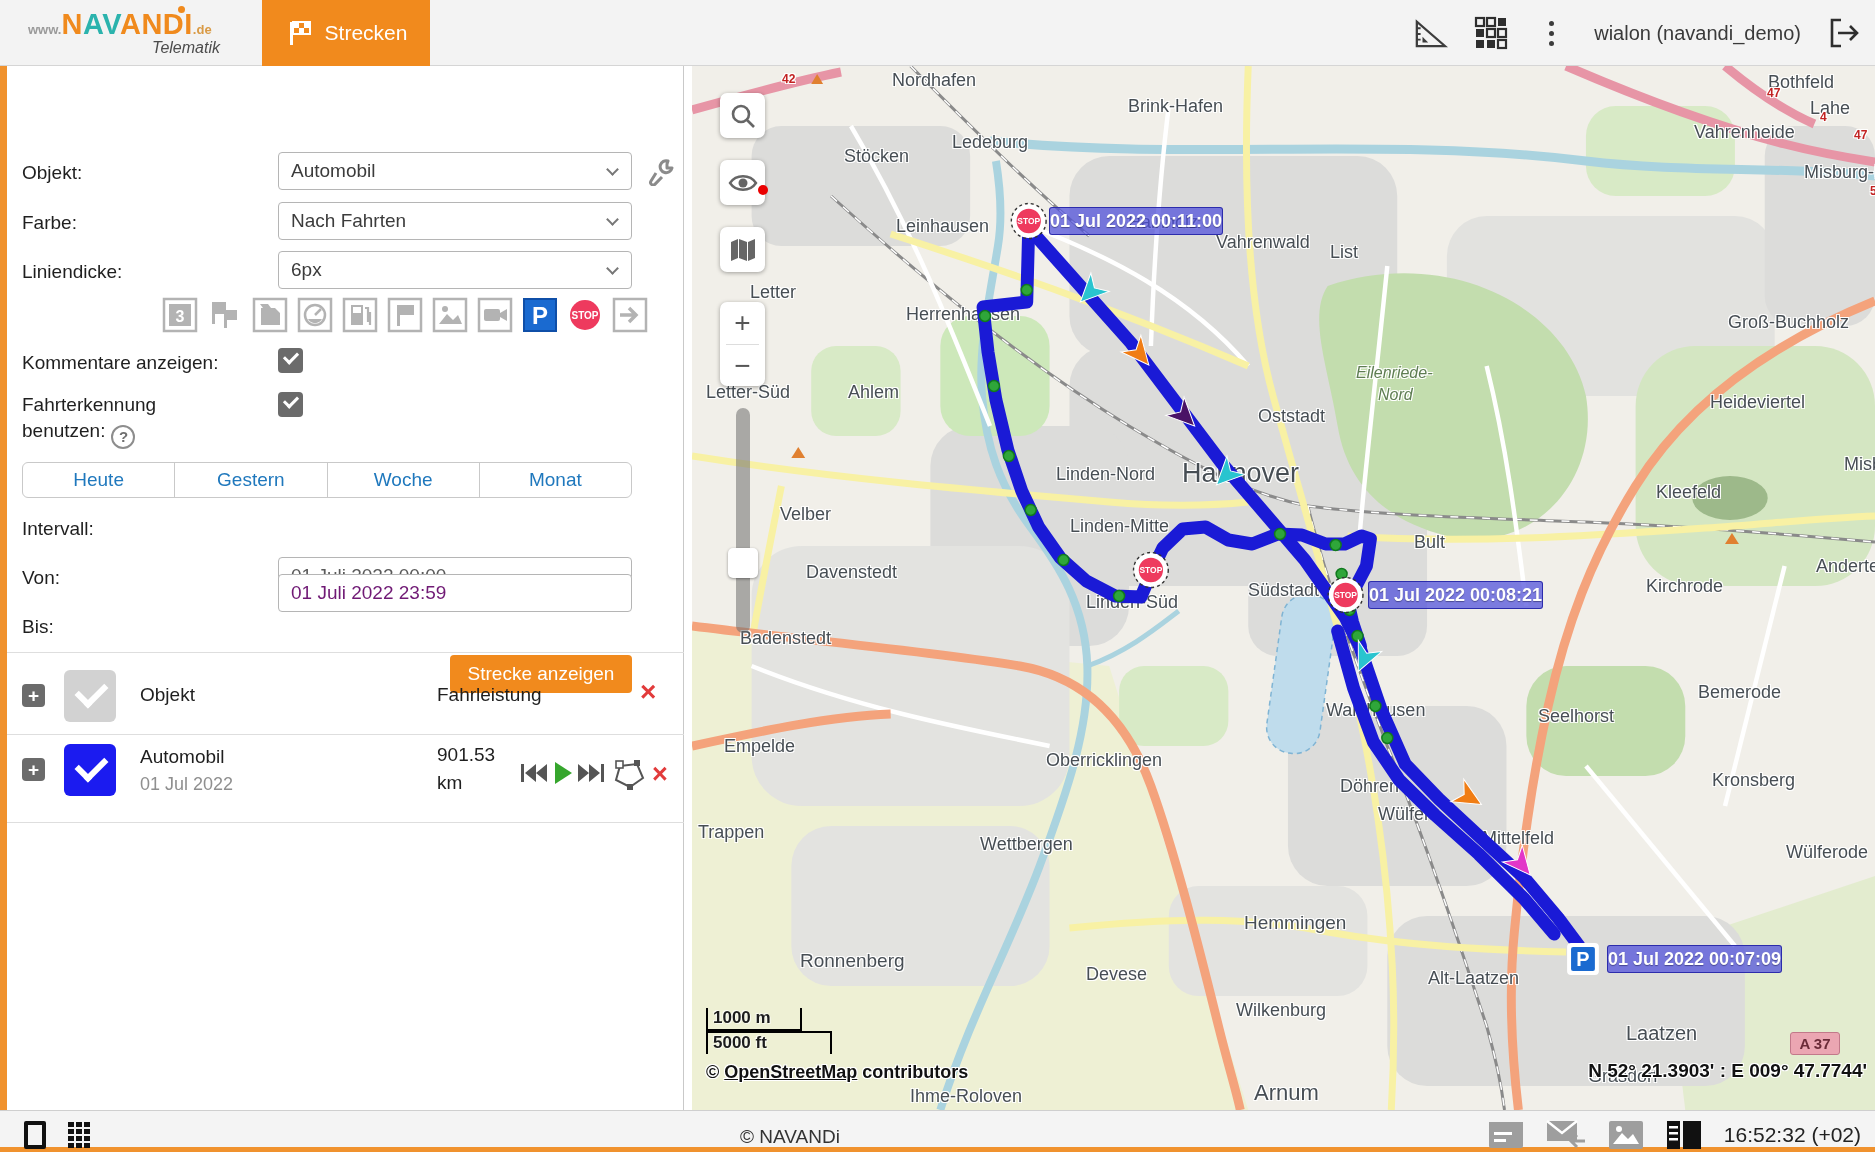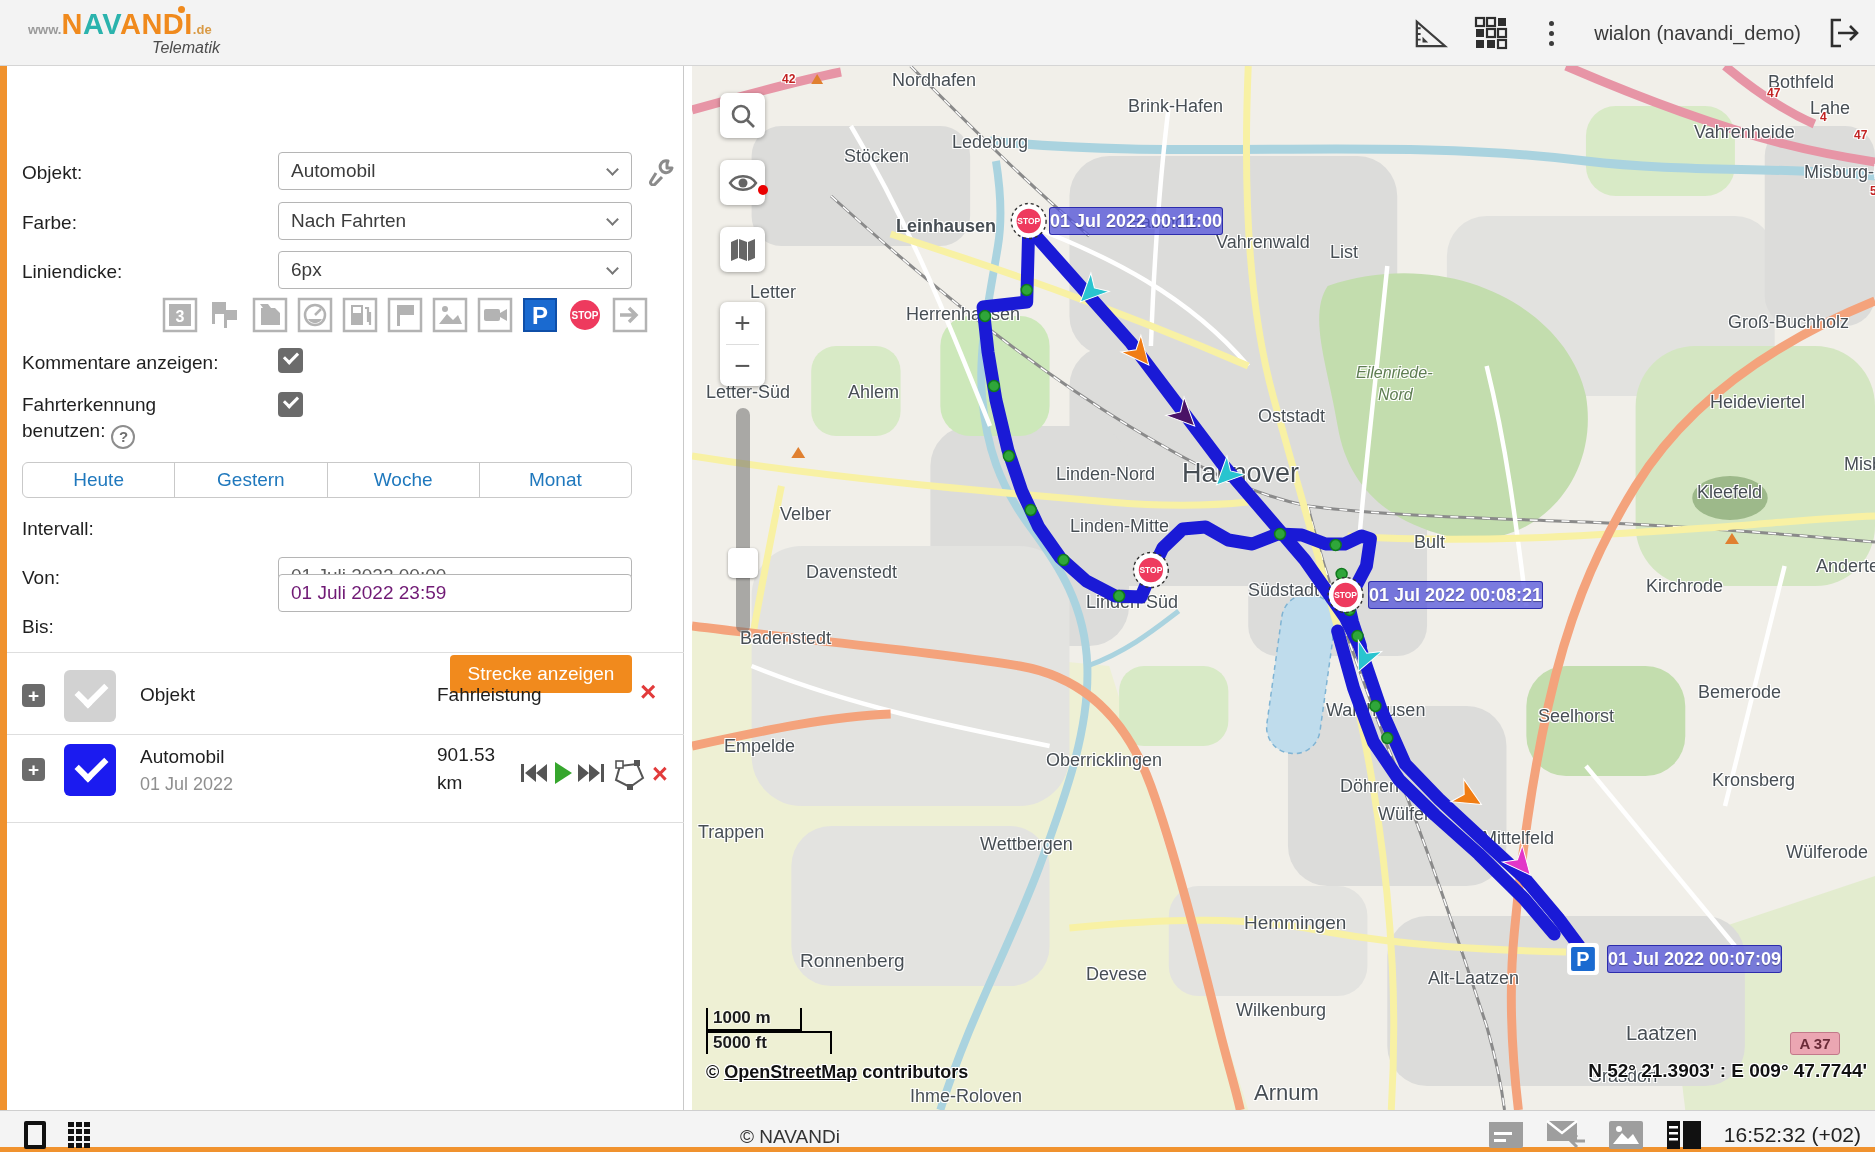--- a/index.html
+++ b/index.html
@@ -83,20 +83,30 @@
 <div id="app">
 
   <div id="topbar">
     <div id="logo">
       <div id="logo-top">
         <span class="logo-www">www.</span><span id="logo-name"><span class="logo-ch" style="color: rgb(240, 138, 29);">N</span><span class="logo-ch" style="color: rgb(43, 179, 173);">A</span><span class="logo-ch" style="color: rgb(43, 179, 173);">V</span><span class="logo-ch" style="color: rgb(240, 138, 29);">A</span><span class="logo-ch" style="color: rgb(240, 138, 29);">N</span><span class="logo-ch" style="color: rgb(240, 138, 29);">D</span><span class="logo-ch" style="color: rgb(240, 138, 29);">I</span></span><span class="logo-de">.de</span>
         <span class="logo-dot" style="left:150px"></span>
       </div>
       <div id="logo-tag">Telematik</div>
     </div>
+    <div id="tab-strecken">
+      <svg width="30" height="30" viewBox="0 0 30 30">
+        <rect x="5" y="4" width="3" height="23" fill="#fff"></rect>
+        <rect x="8" y="4" width="17" height="12" fill="none" stroke="#fff" stroke-width="2"></rect>
+        <rect x="9" y="5" width="5" height="5" fill="#fff"></rect>
+          <rect x="19" y="5" width="5" height="5" fill="#fff"></rect>
+        <rect x="14" y="10" width="5" height="5" fill="#fff"></rect>
+      </svg>
+      <span>Strecken</span>
+    </div>
     <div id="topbar-right">
       <div class="tb-icon">
         <svg width="36" height="34" viewBox="0 0 36 34">
             <path d="M3,31 L33,31 L3,5 Z" fill="none" stroke="#3c3c3c" stroke-width="2.4"></path>
             <path d="M9,27 L15,27 L9,21 Z" fill="#3c3c3c"></path>
             <path d="M3,12 h4 M3,18 h4 M3,24 h4" stroke="#3c3c3c" stroke-width="2"></path>
           </svg>
       </div>
       <div class="tb-icon">
         <svg width="34" height="34" viewBox="0 0 34 34">
@@ -379,33 +389,33 @@
         <div class="map-label" style="left: 1002px; top: 56px; font-size: 18px;">Vahrenheide</div>
         <div class="map-label" style="left: 152px; top: 80px; font-size: 18px;">Stöcken</div>
         <div class="map-label" style="left: 260px; top: 66px; font-size: 18px;">Ledeburg</div>
         <div class="map-label" style="left: 1112px; top: 96px; font-size: 18px;">Misburg-Nor</div>
         <div class="map-label" style="left: 90px; top: 6px; font-size: 12px; color: rgb(194, 34, 34); font-weight: bold;">42</div>
         <div class="map-label" style="left: 1075px; top: 20px; font-size: 12px; color: rgb(194, 34, 34); font-weight: bold;">47</div>
         <div class="map-label" style="left: 1128px; top: 44px; font-size: 12px; color: rgb(194, 34, 34); font-weight: bold;">4</div>
         <div class="map-label" style="left: 1162px; top: 62px; font-size: 12px; color: rgb(194, 34, 34); font-weight: bold;">47</div>
         <div class="map-label" style="left: 1178px; top: 118px; font-size: 12px; color: rgb(194, 34, 34); font-weight: bold;">5</div>
         <div class="map-label" style="left: 436px; top: 146px; font-size: 18px;">Hainholz</div>
-        <div class="map-label" style="left: 204px; top: 150px; font-size: 18px; font-weight: bold;">Leinhausen</div>
+        <div class="map-label" style="left: 204px; top: 150px; font-size: 18px;">Leinhausen</div>
         <div class="map-label" style="left: 524px; top: 166px; font-size: 18px;">Vahrenwald</div>
         <div class="map-label" style="left: 638px; top: 176px; font-size: 18px;">List</div>
         <div class="map-label" style="left: 214px; top: 238px; font-size: 18px;">Herrenhausen</div>
         <div class="map-label" style="left: 1036px; top: 246px; font-size: 18px;">Groß-Buchholz</div>
         <div class="map-label" style="left: 58px; top: 216px; font-size: 18px;">Letter</div>
         <div class="map-label" style="left: 664px; top: 298px; font-size: 16px; color: rgb(94, 125, 82); font-style: italic;">Eilenriede-</div>
         <div class="map-label" style="left: 686px; top: 320px; font-size: 16px; color: rgb(94, 125, 82); font-style: italic;">Nord</div>
         <div class="map-label" style="left: 566px; top: 340px; font-size: 18px;">Oststadt</div>
         <div class="map-label" style="left: 1018px; top: 326px; font-size: 18px;">Heideviertel</div>
         <div class="map-label" style="left: 14px; top: 316px; font-size: 18px;">Letter-Süd</div>
         <div class="map-label" style="left: 156px; top: 316px; font-size: 18px;">Ahlem</div>
-        <div class="map-label" style="left: 964px; top: 416px; font-size: 18px; margin-left: 41px;">Kleefeld</div>
+        <div class="map-label" style="left: 964px; top: 416px; font-size: 18px;">Kleefeld</div>
         <div class="map-label" style="left: 1152px; top: 388px; font-size: 18px;">Misbur</div>
         <div class="map-label" style="left: 490px; top: 392px; font-size: 27px;">Hannover</div>
         <div class="map-label" style="left: 364px; top: 398px; font-size: 18px;">Linden-Nord</div>
         <div class="map-label" style="left: 88px; top: 438px; font-size: 18px;">Velber</div>
         <div class="map-label" style="left: 378px; top: 450px; font-size: 18px;">Linden-Mitte</div>
         <div class="map-label" style="left: 82px; top: 496px; font-size: 18px; padding-left: 32px;">Davenstedt</div>
         <div class="map-label" style="left: 722px; top: 466px; font-size: 18px;">Bult</div>
         <div class="map-label" style="left: 954px; top: 510px; font-size: 18px;">Kirchrode</div>
         <div class="map-label" style="left: 1124px; top: 490px; font-size: 18px;">Anderten</div>
         <div class="map-label" style="left: 556px; top: 514px; font-size: 18px;">Südstadt</div>

